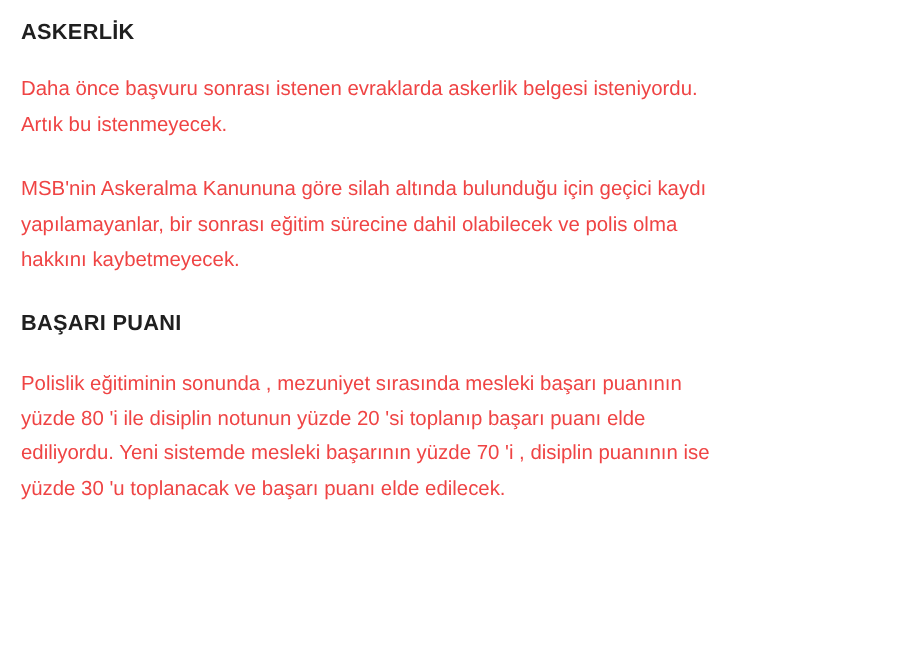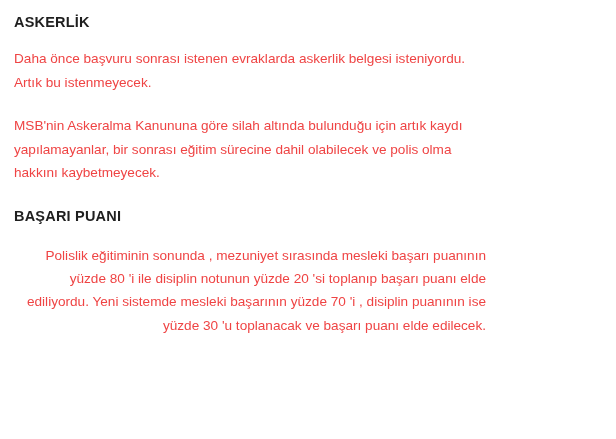--- a/index.html
+++ b/index.html
@@ -36,32 +36,31 @@
     line-height: 1.72;
     color: #ef4444;
     margin: 0 0 20px 0;
     max-width: 578px;
   }
   .para.tight {
     margin-bottom: 20px;
   }
   .para.last {
     margin-bottom: 0;
-    text-align: right;
   }
 </style>
 </head>
 <body>
 
 <div class="article">
 
   <h2 class="heading">ASKERLİK</h2>
 
   <p class="para">Daha önce başvuru sonrası istenen evraklarda askerlik belgesi isteniyordu. Artık bu istenmeyecek.</p>
 
 
-  <p class="para tight">MSB'nin Askeralma Kanununa göre silah altında bulunduğu için artık kaydı yapılamayanlar, bir sonrası eğitim sürecine dahil olabilecek ve polis olma hakkını kaybetmeyecek.</p>
+  <p class="para tight">MSB'nin Askeralma Kanununa göre silah altında bulunduğu için geçici kaydı yapılamayanlar, bir sonrası eğitim sürecine dahil olabilecek ve polis olma hakkını kaybetmeyecek.</p>
 
   <h2 class="heading second">BAŞARI PUANI</h2>
 
   <p class="para last">Polislik eğitiminin sonunda , mezuniyet sırasında mesleki başarı puanının yüzde 80 'i ile disiplin notunun yüzde 20 'si toplanıp başarı puanı elde ediliyordu. Yeni sistemde mesleki başarının yüzde 70 'i , disiplin puanının ise yüzde 30 'u toplanacak ve başarı puanı elde edilecek.</p>
 
 </div>
 
 </body></html>

